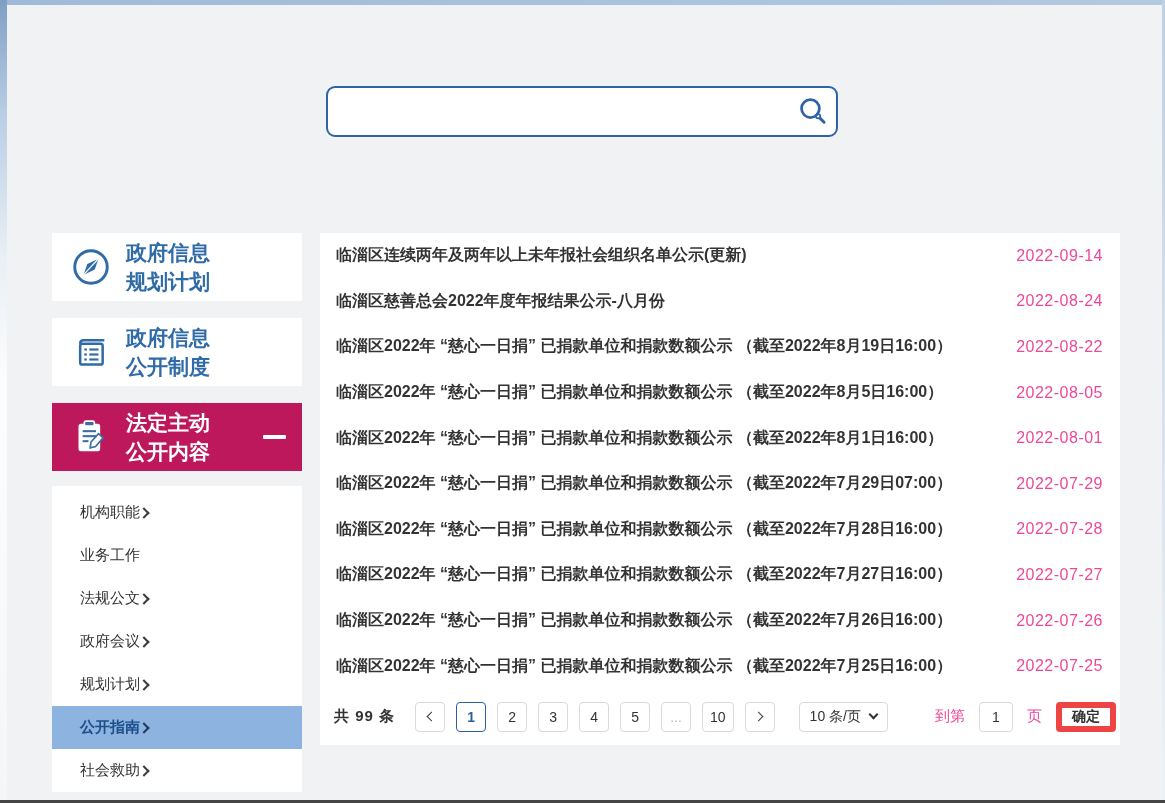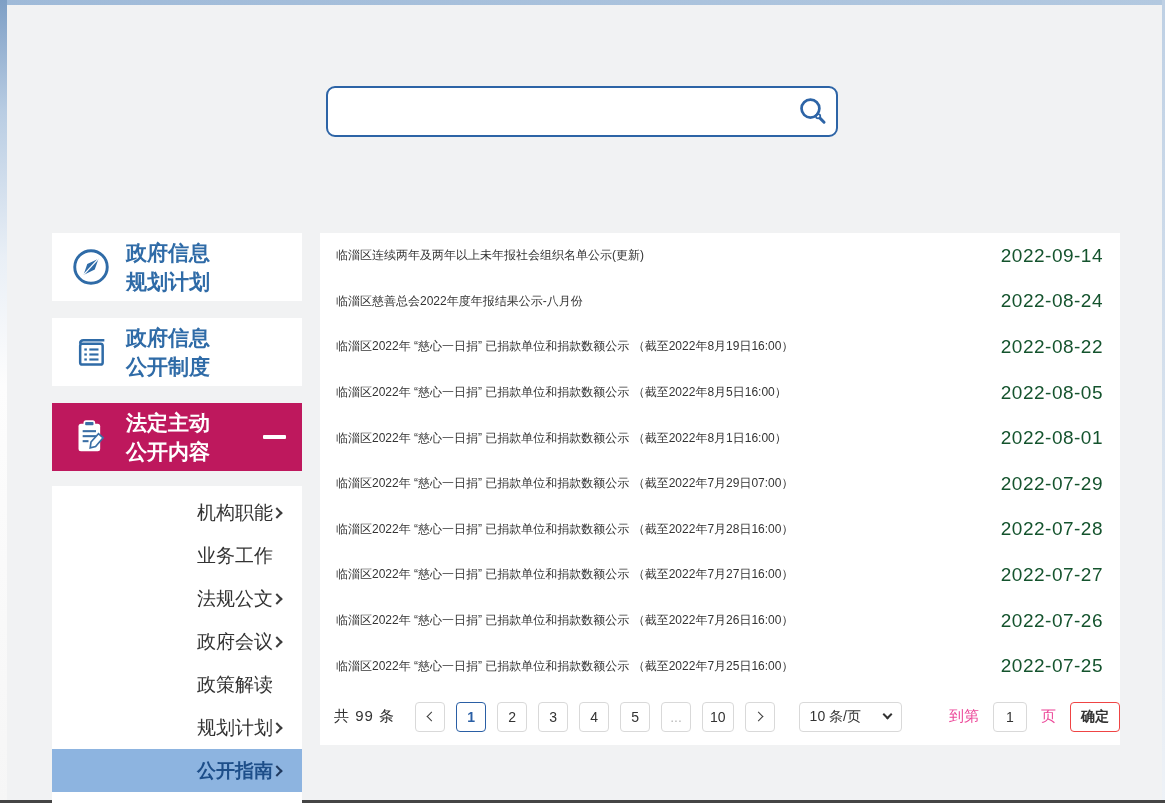--- a/index.html
+++ b/index.html
@@ -35,57 +35,57 @@
     margin-bottom:17px; cursor:pointer; position:relative; }
   .sb-icon { width:40px; height:40px; margin:0 15px 0 19px; flex:none; }
   .sb-label { font-size:21px; font-weight:600; color:#2f6ba7; line-height:29px; }
   .sb-label span { display:block; }
   .sb-block.active { background:#be185d; margin-bottom:15px; }
   .sb-block.active .sb-label { color:#fff; }
   .collapse-bar { position:absolute; right:16px; top:32px; width:23px; height:4px;
     background:#fff; border-radius:1px; cursor:pointer; }
 
   .menu { background:#fff; padding-top:5px; }
-  .menu-item { height:43px; display:flex; align-items:center; justify-content:flex-end;
-    padding:0 21px 0 28px; font-size:19px; color:#333; cursor:pointer; }
+  .menu-item { height:43px; display:flex; align-items:center; justify-content:flex-start;
+    padding:0 21px 0 28px; font-size:15px; color:#333; cursor:pointer; }
   .menu-item.active { background:#8db4e0; color:#1d4e89; font-weight:700; }
   .chev { display:inline-block; width:8px; height:8px;
     border-top:2px solid #3c3c3c; border-right:2px solid #3c3c3c; transform:rotate(45deg); }
   .menu-item.active .chev { border-color:#20395e; }
 
   
   .content { position:absolute; left:320px; top:233px; width:800px; background:#fff; }
   .row { height:45.6px; display:flex; align-items:center; justify-content:space-between;
     padding:0 17px 0 16px; }
-  .row-title { font-size:12px; color:#333; cursor:pointer; white-space:nowrap;
-    overflow:hidden; text-overflow:ellipsis; margin-right:22px; }
-  .row-date { font-size:19px; color:#14532d; flex:none; letter-spacing:.5px; }
+  .row-title { font-size:16px; color:#333; cursor:pointer; white-space:nowrap;
+    overflow:hidden; text-overflow:ellipsis; margin-right:22px;font-weight:bold; }
+  .row-date { font-size:16px; color:#ec4899; flex:none; letter-spacing:.5px; }
 
   
   .pagination { display:flex; align-items:center; height:56px; padding-left:14px;
     gap:11px; font-size:14px; }
-  .pg-total { font-size:15px; color:#333; margin-right:9px; letter-spacing:1px; }
+  .pg-total { font-size:15px; color:#333; margin-right:9px; letter-spacing:1px;font-weight:bold; }
   .pg-pages { display:flex; gap:11px; }
   .pg-btn { min-width:30px; height:30px; padding:0 7px; border:1px solid #d9d9d9;
     border-radius:4px; background:#fff; display:inline-flex; align-items:center;
     justify-content:center; font-size:14px; color:#333; cursor:pointer; font-family:inherit; }
   .pg-btn .chev { width:7px; height:7px; border-width:1.5px; }
   .chev-l { transform:rotate(-135deg); margin-left:3px; }
   .chev-r { transform:rotate(45deg); margin-right:3px; }
   .pg-btn.active { border-color:#2a5fa5; color:#2a5fa5; font-weight:700; }
   .pg-btn.muted { color:#b8b8b8; }
   .pg-size { height:30px; border:1px solid #d9d9d9; border-radius:4px; background:#fff;
-    display:flex; align-items:center; padding:0 10px; gap:23px; cursor:pointer; margin-left:13px; }
+    display:flex; align-items:center; padding:0 10px; gap:9px; cursor:pointer; margin-left:13px; }
   .caret-down { display:inline-block; width:7px; height:7px; margin-top:-4px;
     border-top:2px solid #333; border-right:2px solid #333; transform:rotate(135deg); }
   .pg-goto-label { color:#ec4899; font-size:15px; }
   .goto-first { margin-left:36px; }
   .pg-goto-input { width:34px; height:30px; border:1px solid #d9d9d9; border-radius:4px;
     text-align:center; font-size:14px; color:#333; outline:none; font-family:inherit; margin:0 3px; }
-  .pg-confirm { height:30px; padding:0 10px; border:1px solid #ef4444; border-radius:4px;
+  .pg-confirm { height:30px; padding:0 10px; border:6px solid #ef4444; border-radius:4px;
     background:#fff; font-weight:700; font-size:14px; color:#333; cursor:pointer;
     font-family:inherit; margin-left:3px; }
 </style>
 </head>
 <body>
 
 <div class="edge-top"></div>
 <div class="edge-left"></div>
 <div class="edge-right"></div>
 <div class="edge-bottom"></div>
@@ -163,24 +163,20 @@
       <div class="menu-item">
         <span>法规公文</span>
         <span class="chev"></span>
       </div>
 
       <div class="menu-item">
         <span>政府会议</span>
         <span class="chev"></span>
       </div>
 
-      <div class="menu-item">
-        <span>政策解读</span>
-        <span class="chev" style="visibility: hidden;"></span>
-      </div>
 
       <div class="menu-item">
         <span>规划计划</span>
         <span class="chev"></span>
       </div>
 
       <div class="menu-item active">
         <span>公开指南</span>
         <span class="chev"></span>
       </div>

